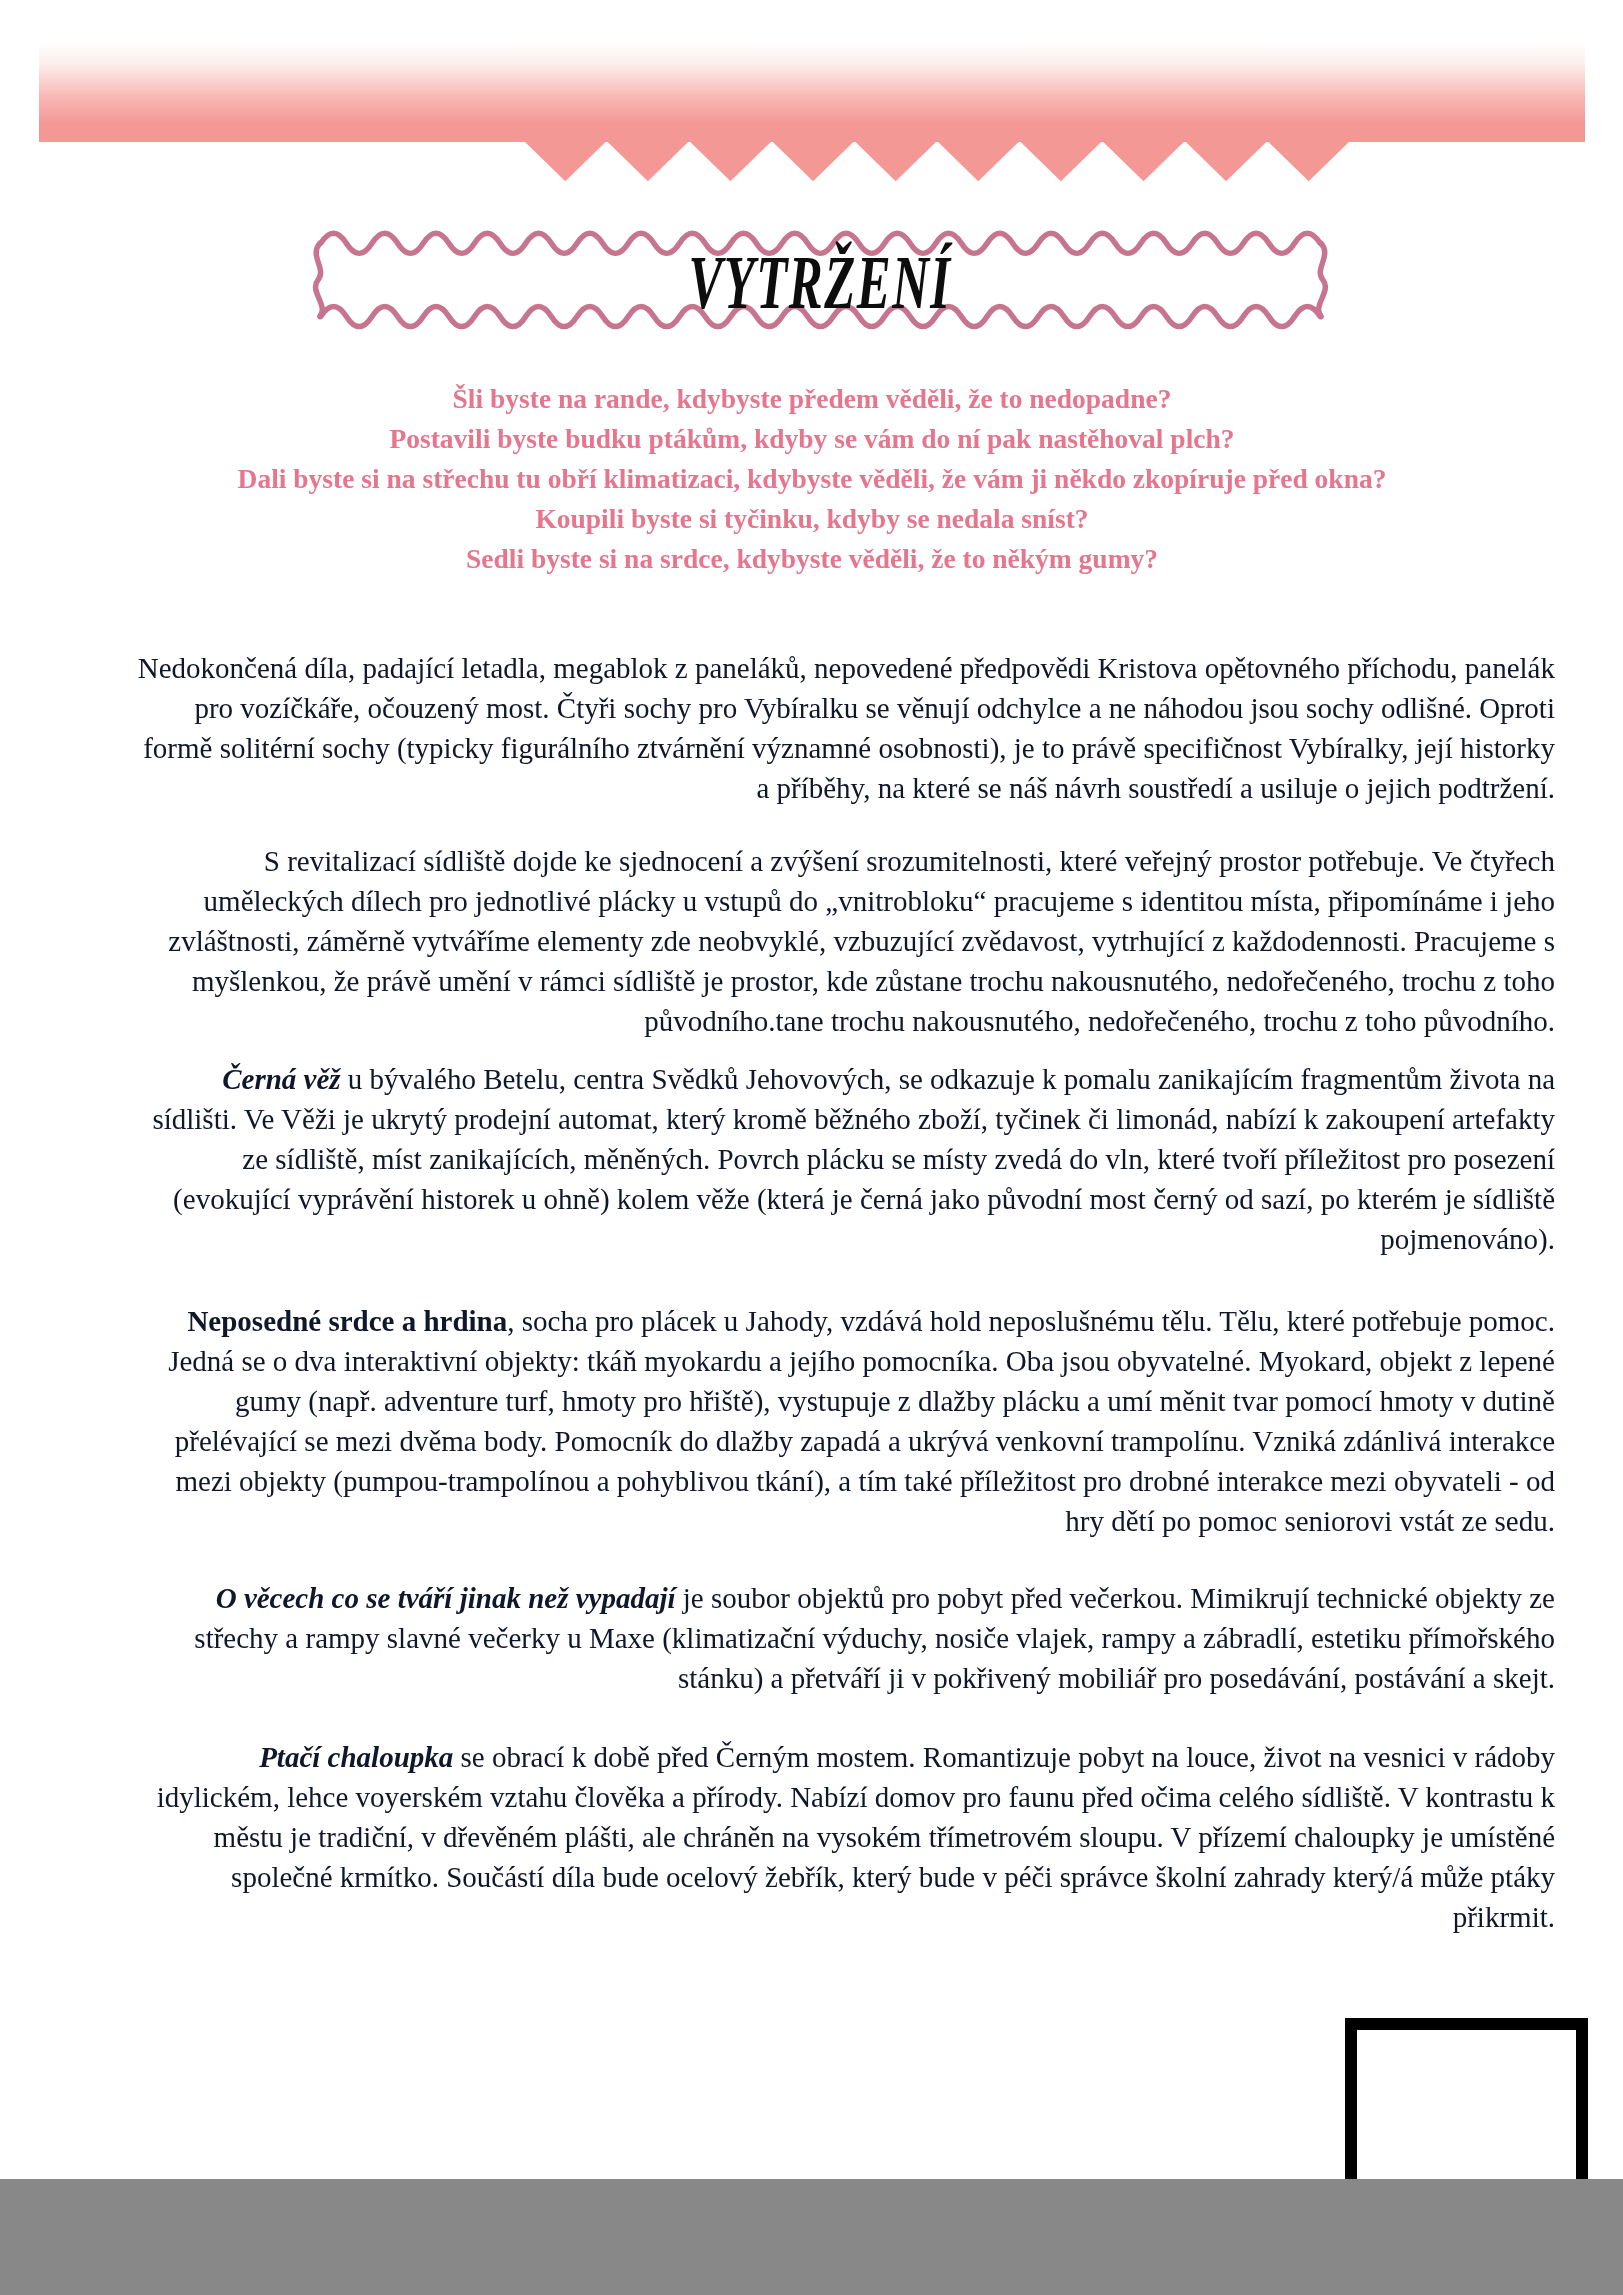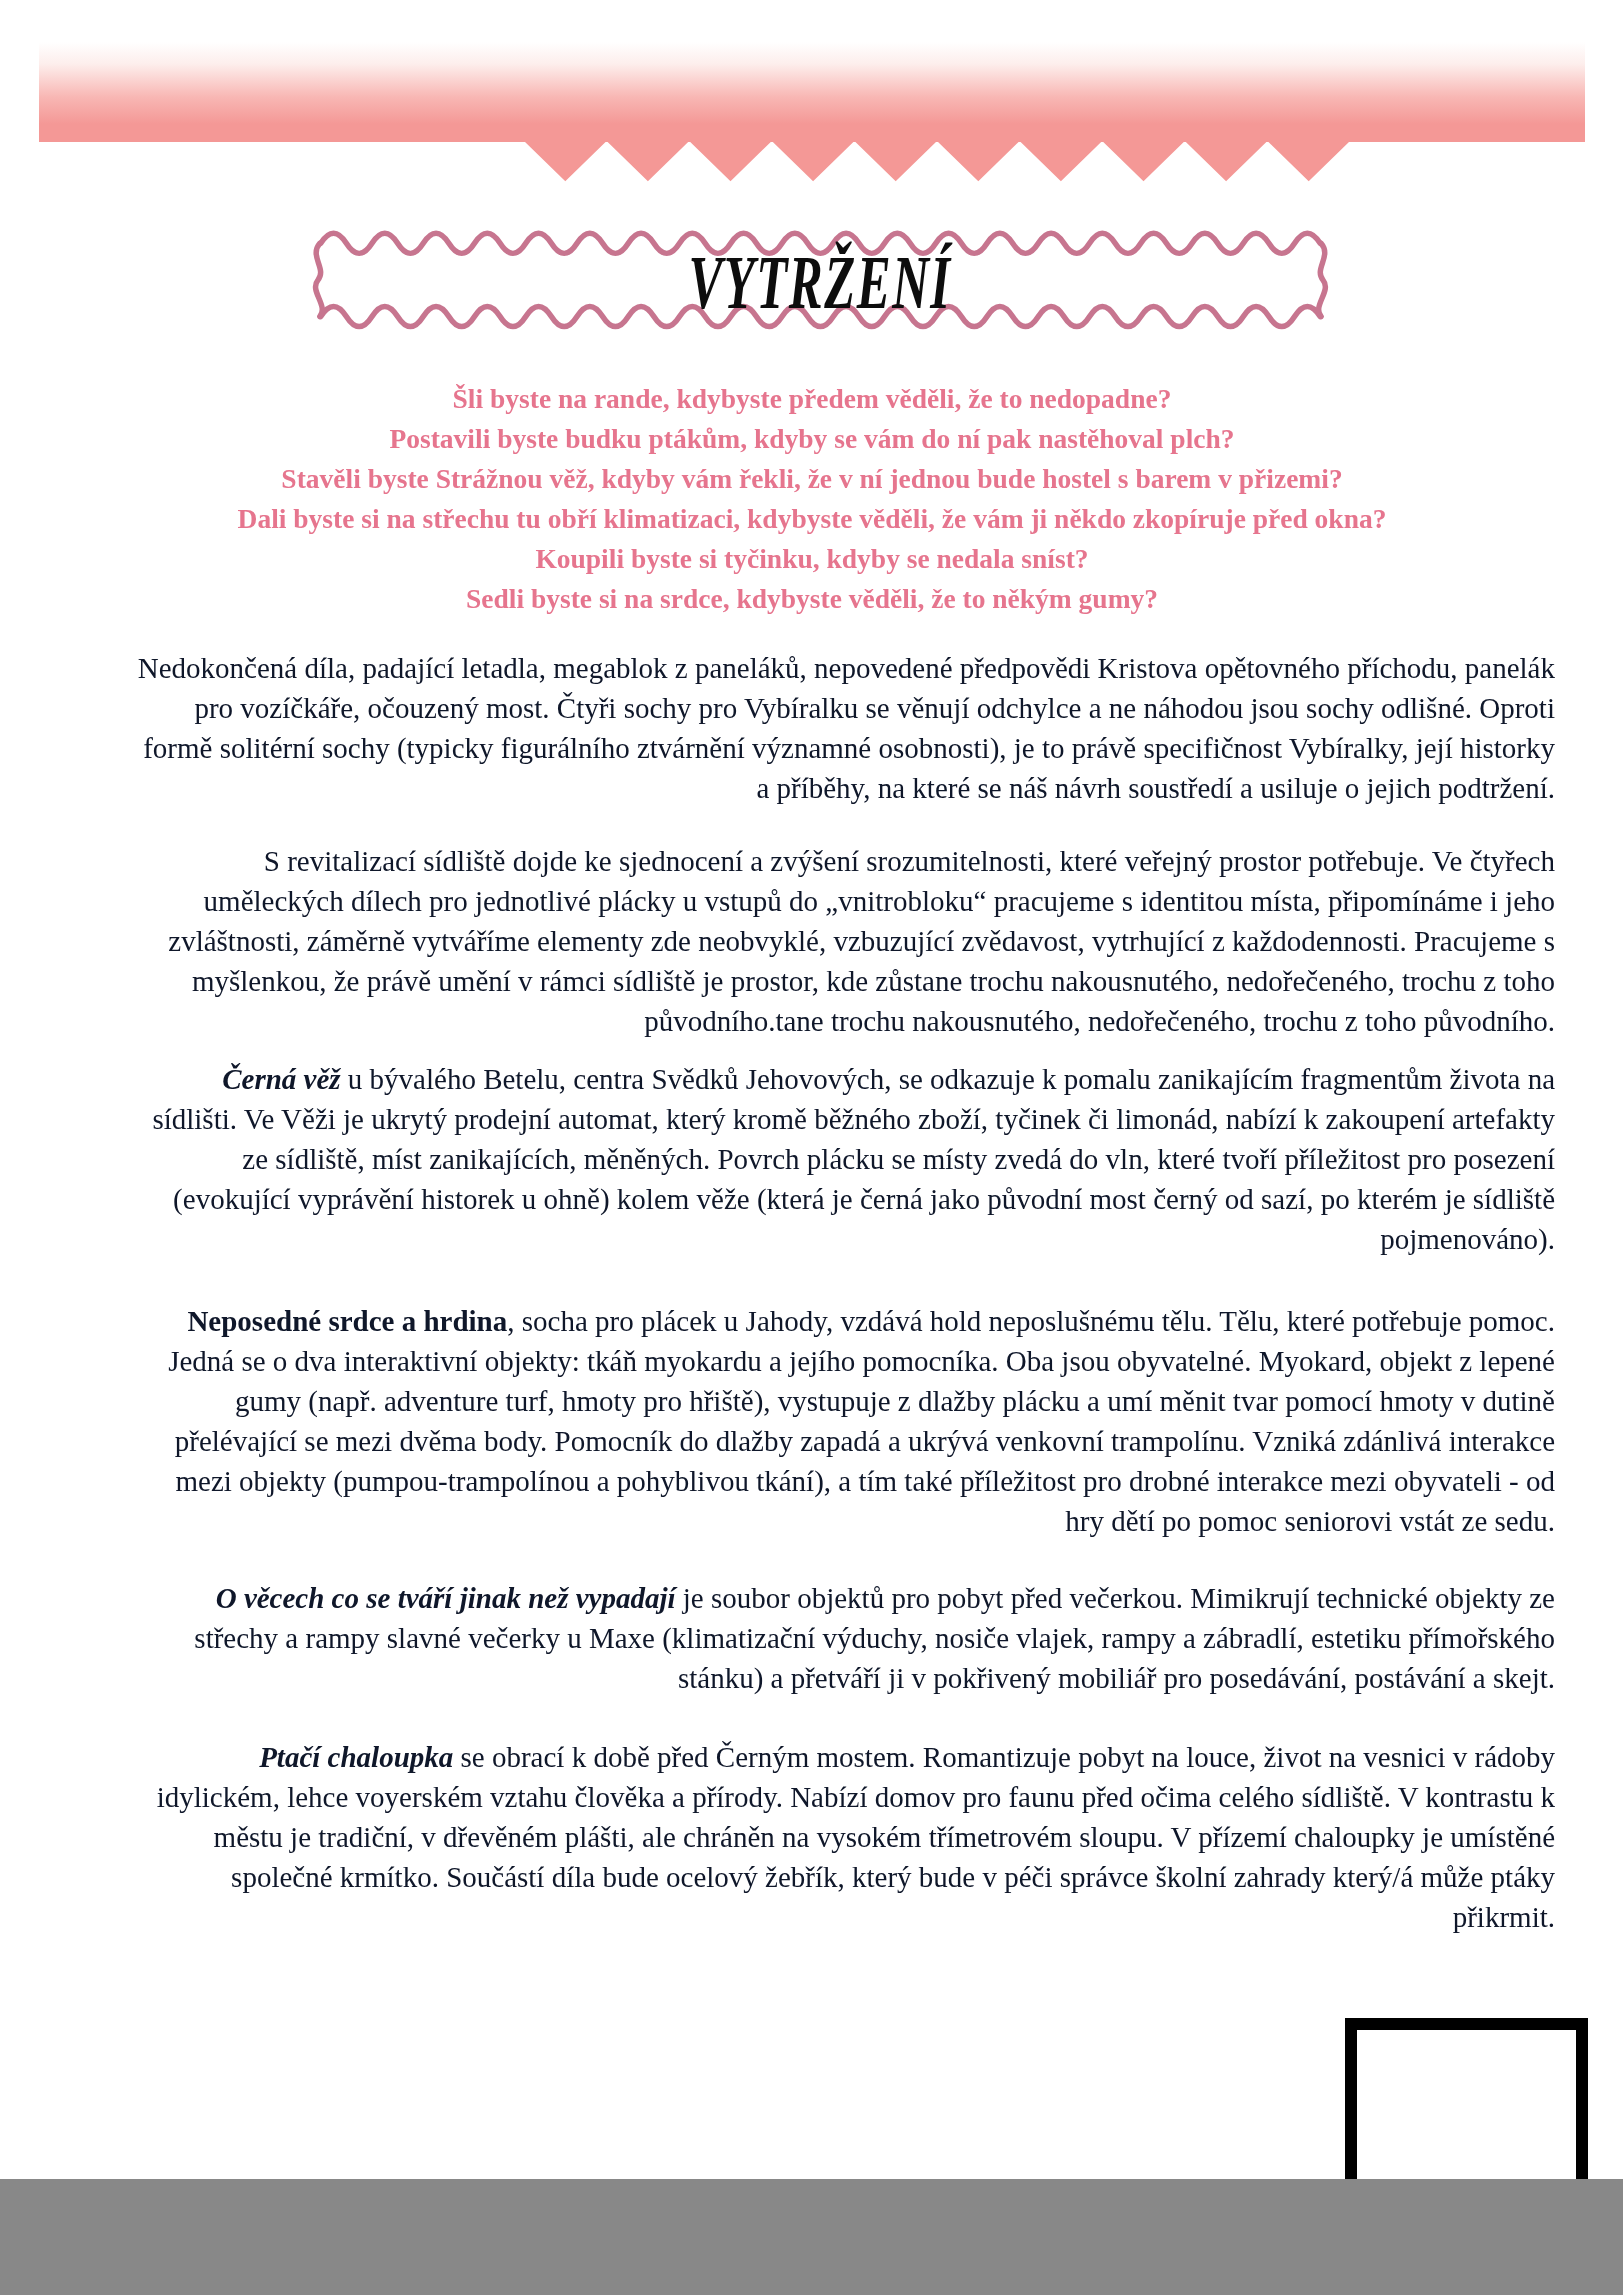--- a/index.html
+++ b/index.html
@@ -77,21 +77,20 @@
       <path id="wave-bottom" d="M14,100 q14,-22 28,0 q14,22 28,0 q14,-22 28,0 q14,22 28,0 q14,-22 28,0 q14,22 28,0 q14,-22 28,0 q14,22 28,0 q14,-22 28,0 q14,22 28,0 q14,-22 28,0 q14,22 28,0 q14,-22 28,0 q14,22 28,0 q14,-22 28,0 q14,22 28,0 q14,-22 28,0 q14,22 28,0 q14,-22 28,0 q14,22 28,0 q14,-22 28,0 q14,22 28,0 q14,-22 28,0 q14,22 28,0 q14,-22 28,0 q14,22 28,0 q14,-22 28,0 q14,22 28,0 q14,-22 28,0 q14,22 28,0 q14,-22 28,0 q14,22 28,0 q14,-22 28,0 q14,22 28,0 q14,-22 28,0 q14,22 28,0 q14,-22 28,0 q14,22 28,0 q14,-22 28,0"></path>
       <path d="M13,20 C1,34 21,48 11,60 C1,72 23,88 13,100"></path>
       <path d="M1107,20 C1119,34 1099,48 1109,60 C1119,72 1097,88 1107,100"></path>
     </svg>
     <div class="title-text">VYTRŽENÍ</div>
   </div>
 
   <div class="questions">
     <div>Šli byste na rande, kdybyste předem věděli, že to nedopadne?</div>
     <div>Postavili byste budku ptákům, kdyby se vám do ní pak nastěhoval plch?</div>
-    <div>Stavěli byste Strážnou věž, kdyby vám řekli, že v ní jednou bude hostel s barem v přizemi?</div>
     <div>Dali byste si na střechu tu obří klimatizaci, kdybyste věděli, že vám ji někdo zkopíruje před okna?</div>
     <div>Koupili byste si tyčinku, kdyby se nedala sníst?</div>
     <div>Sedli byste si na srdce, kdybyste věděli, že to někým gumy?</div>
   </div>
 
   <div class="body-col">
     <p class="p-gap-a"><span>Nedokončená díla, padající letadla, megablok z paneláků, nepovedené předpovědi Kristova opětovného příchodu, panelák pro vozíčkáře, očouzený most. Čtyři sochy pro Vybíralku se věnují odchylce a ne náhodou jsou sochy odlišné. Oproti formě solitérní sochy (typicky figurálního ztvárnění významné osobnosti), je to právě specifičnost Vybíralky, její historky a příběhy, na které se náš návrh soustředí a usiluje o jejich podtržení.</span></p>
     <p class="p-gap-b"><span>S revitalizací sídliště dojde ke sjednocení a zvýšení srozumitelnosti, které veřejný prostor potřebuje. Ve čtyřech uměleckých dílech pro jednotlivé plácky u vstupů do „vnitrobloku“ pracujeme s identitou místa, připomínáme i jeho zvláštnosti, záměrně vytváříme elementy zde neobvyklé, vzbuzující zvědavost, vytrhující z každodennosti. Pracujeme s myšlenkou, že právě umění v rámci sídliště je prostor, kde zůstane trochu nakousnutého, nedořečeného, trochu z toho původního.tane trochu nakousnutého, nedořečeného, trochu z toho původního.</span></p>
     <p class="p-gap-c"><span class="lead-bold-italic">Černá věž</span><span> u bývalého Betelu, centra Svědků Jehovových, se odkazuje k pomalu zanikajícím fragmentům života na sídlišti. Ve Věži je ukrytý prodejní automat, který kromě běžného zboží, tyčinek či limonád, nabízí k zakoupení artefakty ze sídliště, míst zanikajících, měněných. Povrch plácku se místy zvedá do vln, které tvoří příležitost pro posezení (evokující vyprávění historek u ohně) kolem věže (která je černá jako původní most černý od sazí, po kterém je sídliště pojmenováno).</span></p>
     <p class="p-gap-d"><span class="lead-bold">Neposedné srdce a hrdina</span><span>, socha pro plácek u Jahody, vzdává hold neposlušnému tělu. Tělu, které potřebuje pomoc. Jedná se o dva interaktivní objekty: tkáň myokardu a jejího pomocníka. Oba jsou obyvatelné. Myokard, objekt z lepené gumy (např. adventure turf, hmoty pro hřiště), vystupuje z dlažby plácku a umí měnit tvar pomocí hmoty v dutině přelévající se mezi dvěma body. Pomocník do dlažby zapadá a ukrývá venkovní trampolínu. Vzniká zdánlivá interakce mezi objekty (pumpou-trampolínou a pohyblivou tkání), a tím také příležitost pro drobné interakce mezi obyvateli - od hry dětí po pomoc seniorovi vstát ze sedu.</span></p>

